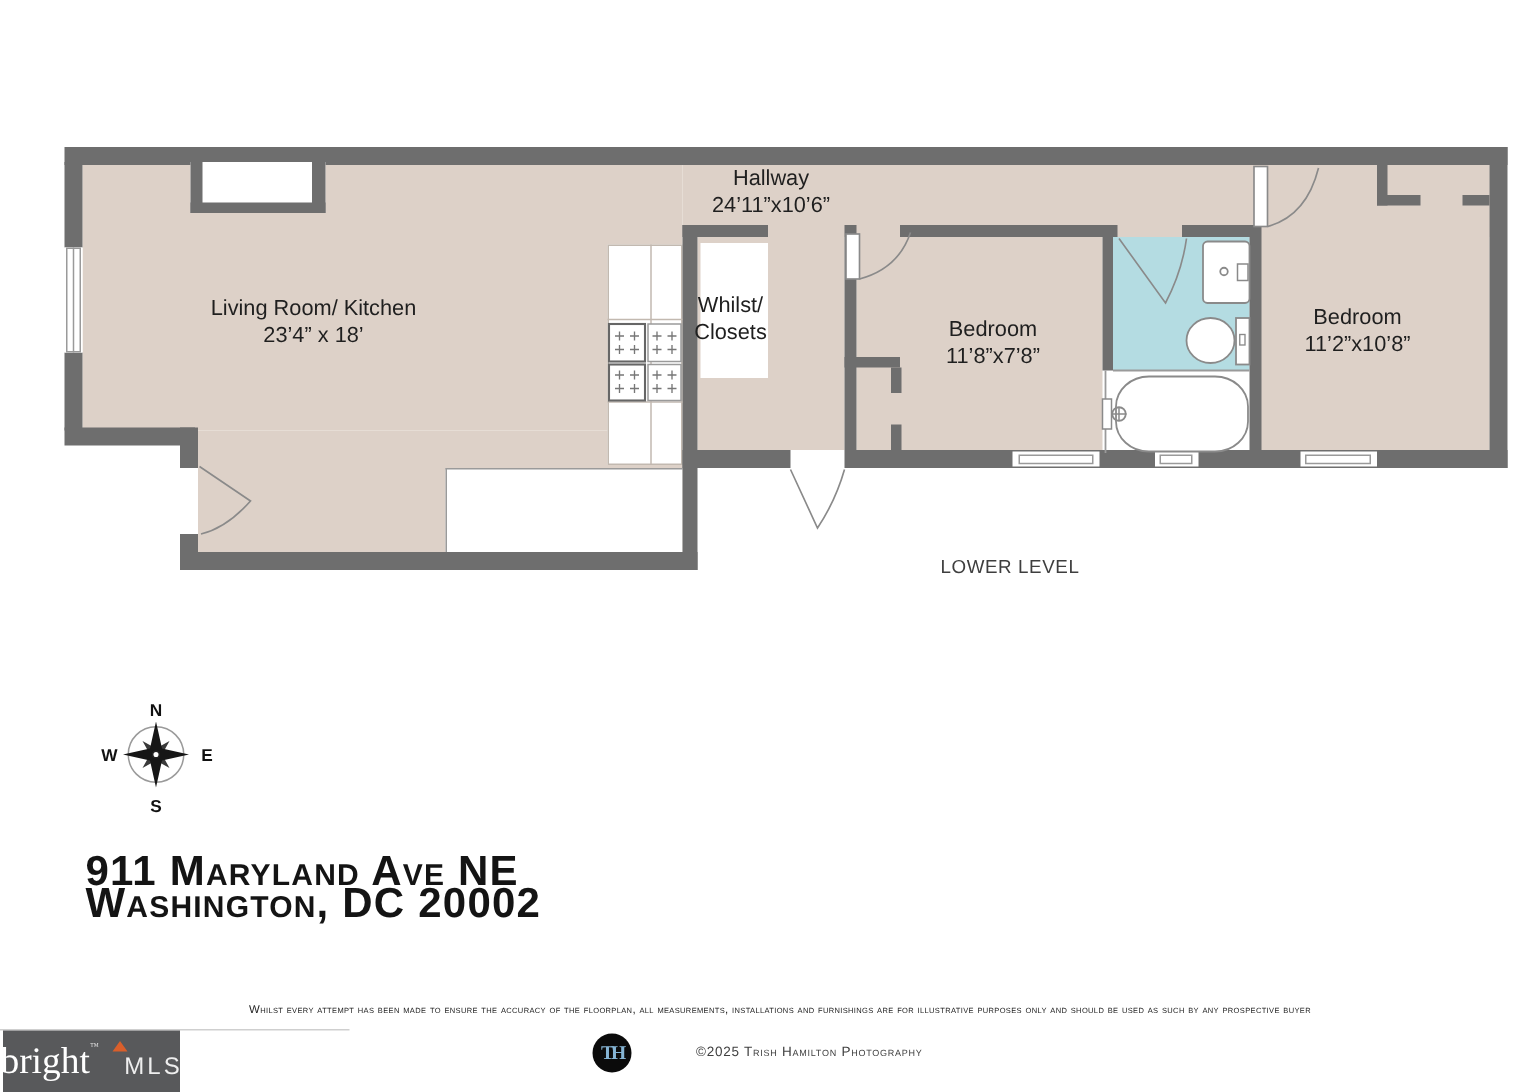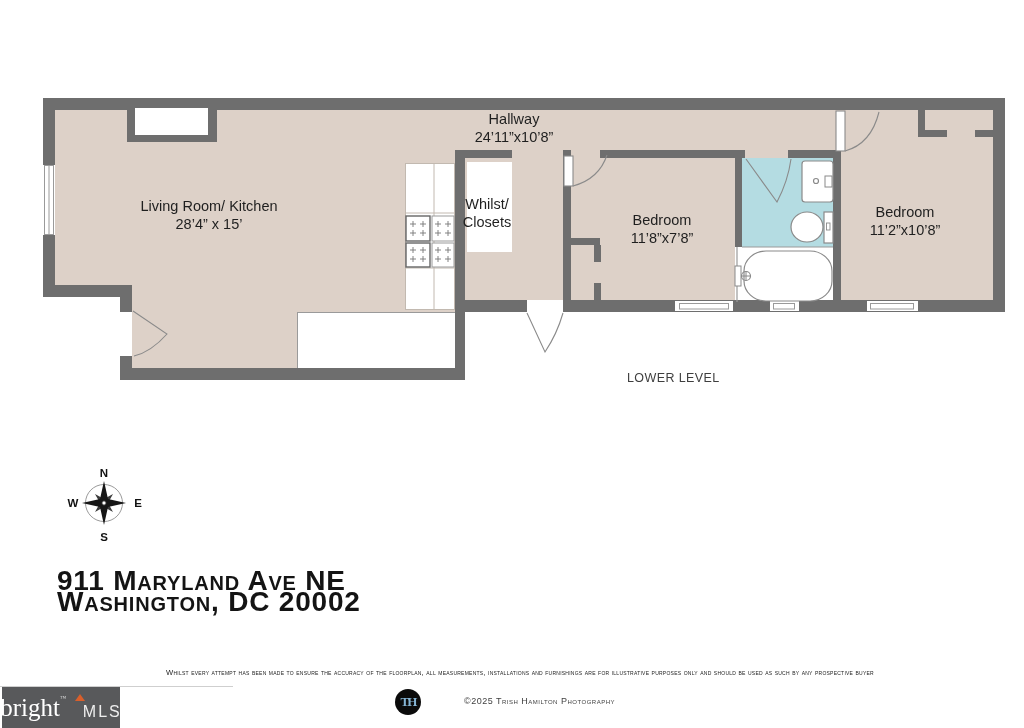--- a/index.html
+++ b/index.html
@@ -164,25 +164,25 @@
       <circle cx="104" cy="503" r="2.2" fill="#fff" stroke="#222" stroke-width="1"></circle>
       <text x="104" y="477" text-anchor="middle" font-family="Liberation Sans, sans-serif" font-size="11.5" font-weight="bold" fill="#111">N</text>
       <text x="104" y="541" text-anchor="middle" font-family="Liberation Sans, sans-serif" font-size="11.5" font-weight="bold" fill="#111">S</text>
       <text x="73" y="507" text-anchor="middle" font-family="Liberation Sans, sans-serif" font-size="11.5" font-weight="bold" fill="#111">W</text>
       <text x="138" y="507" text-anchor="middle" font-family="Liberation Sans, sans-serif" font-size="11.5" font-weight="bold" fill="#111">E</text>
     </g>
   </svg>
 
   <div class="lbl" style="left:514px;top:111px;text-align:center;">
     <span>Hallway</span>
-    <span>24’11”x10’8”</span>
+    <span>24’11”x10’6”</span>
   </div>
   <div class="lbl" style="left:209px;top:198px;">
     <span>Living Room/ Kitchen</span>
-    <span>28’4” x 15’</span>
+    <span>23’4” x 18’</span>
   </div>
   <div class="lbl" style="left:487px;top:196px;">
     <span>Whilst/</span>
     <span>Closets</span>
   </div>
   <div class="lbl" style="left:662px;top:212px;">
     <span>Bedroom</span>
     <span>11’8”x7’8”</span>
   </div>
   <div class="lbl" style="left:905px;top:204px;">

